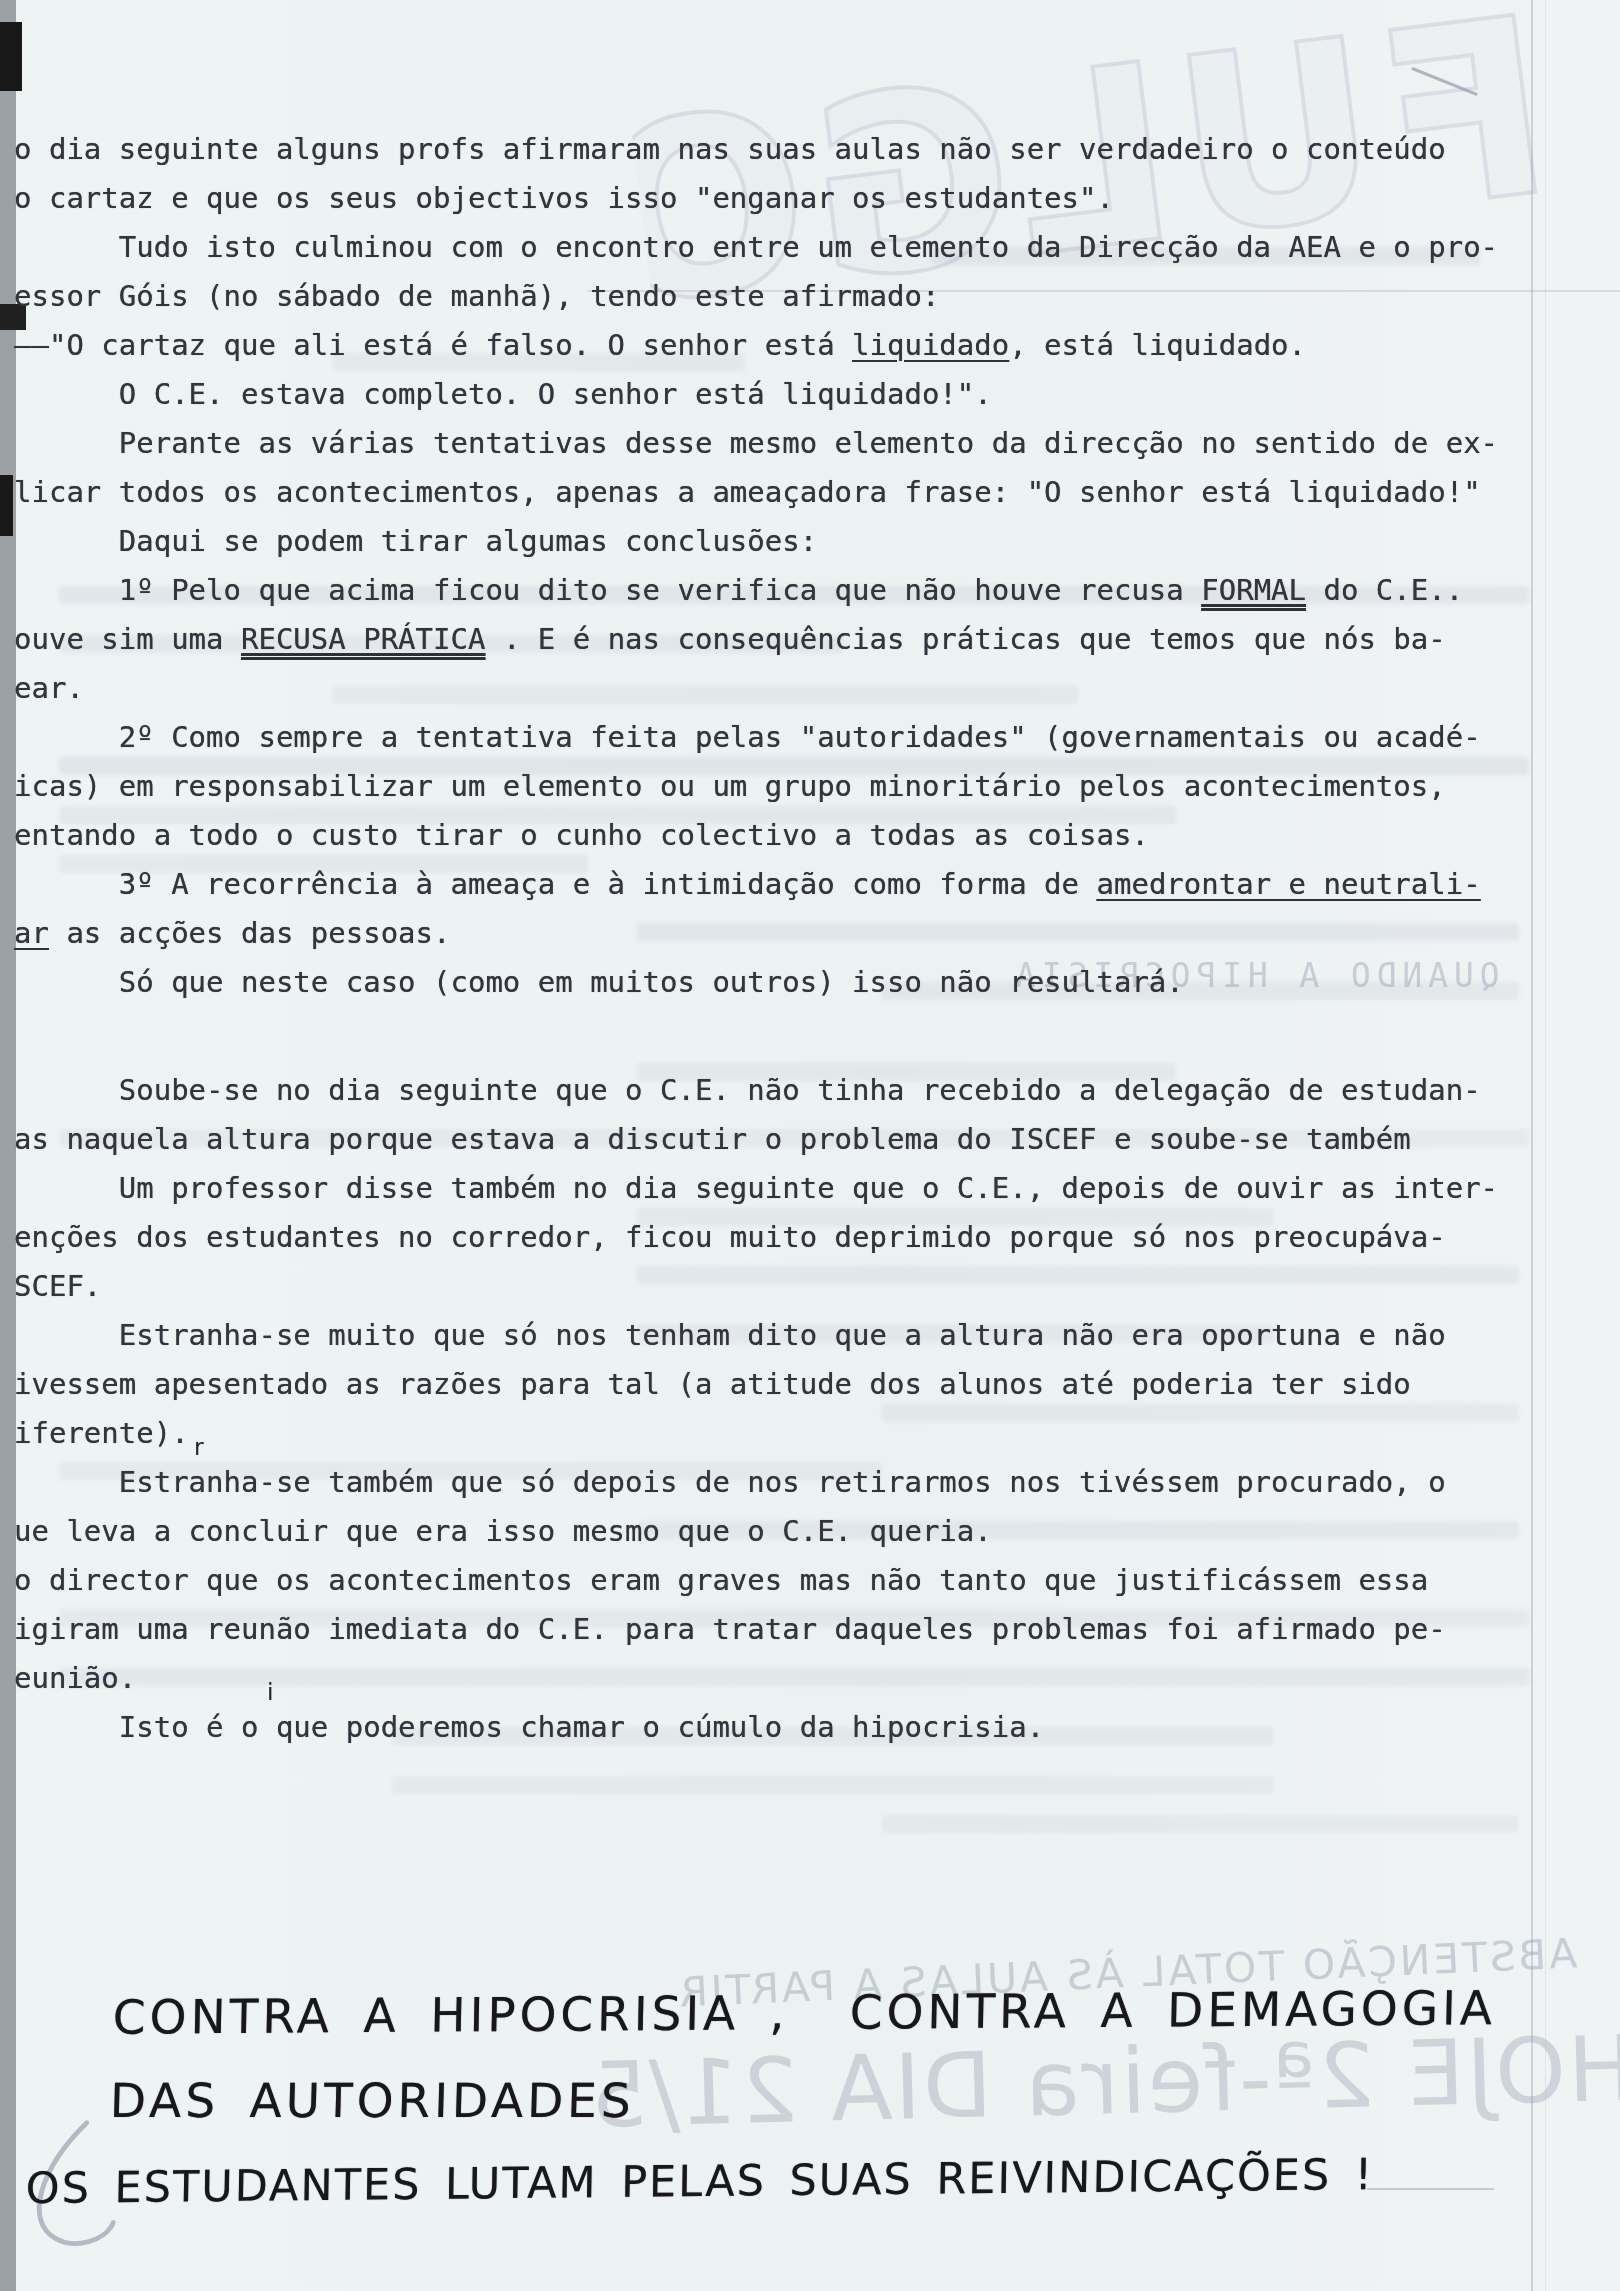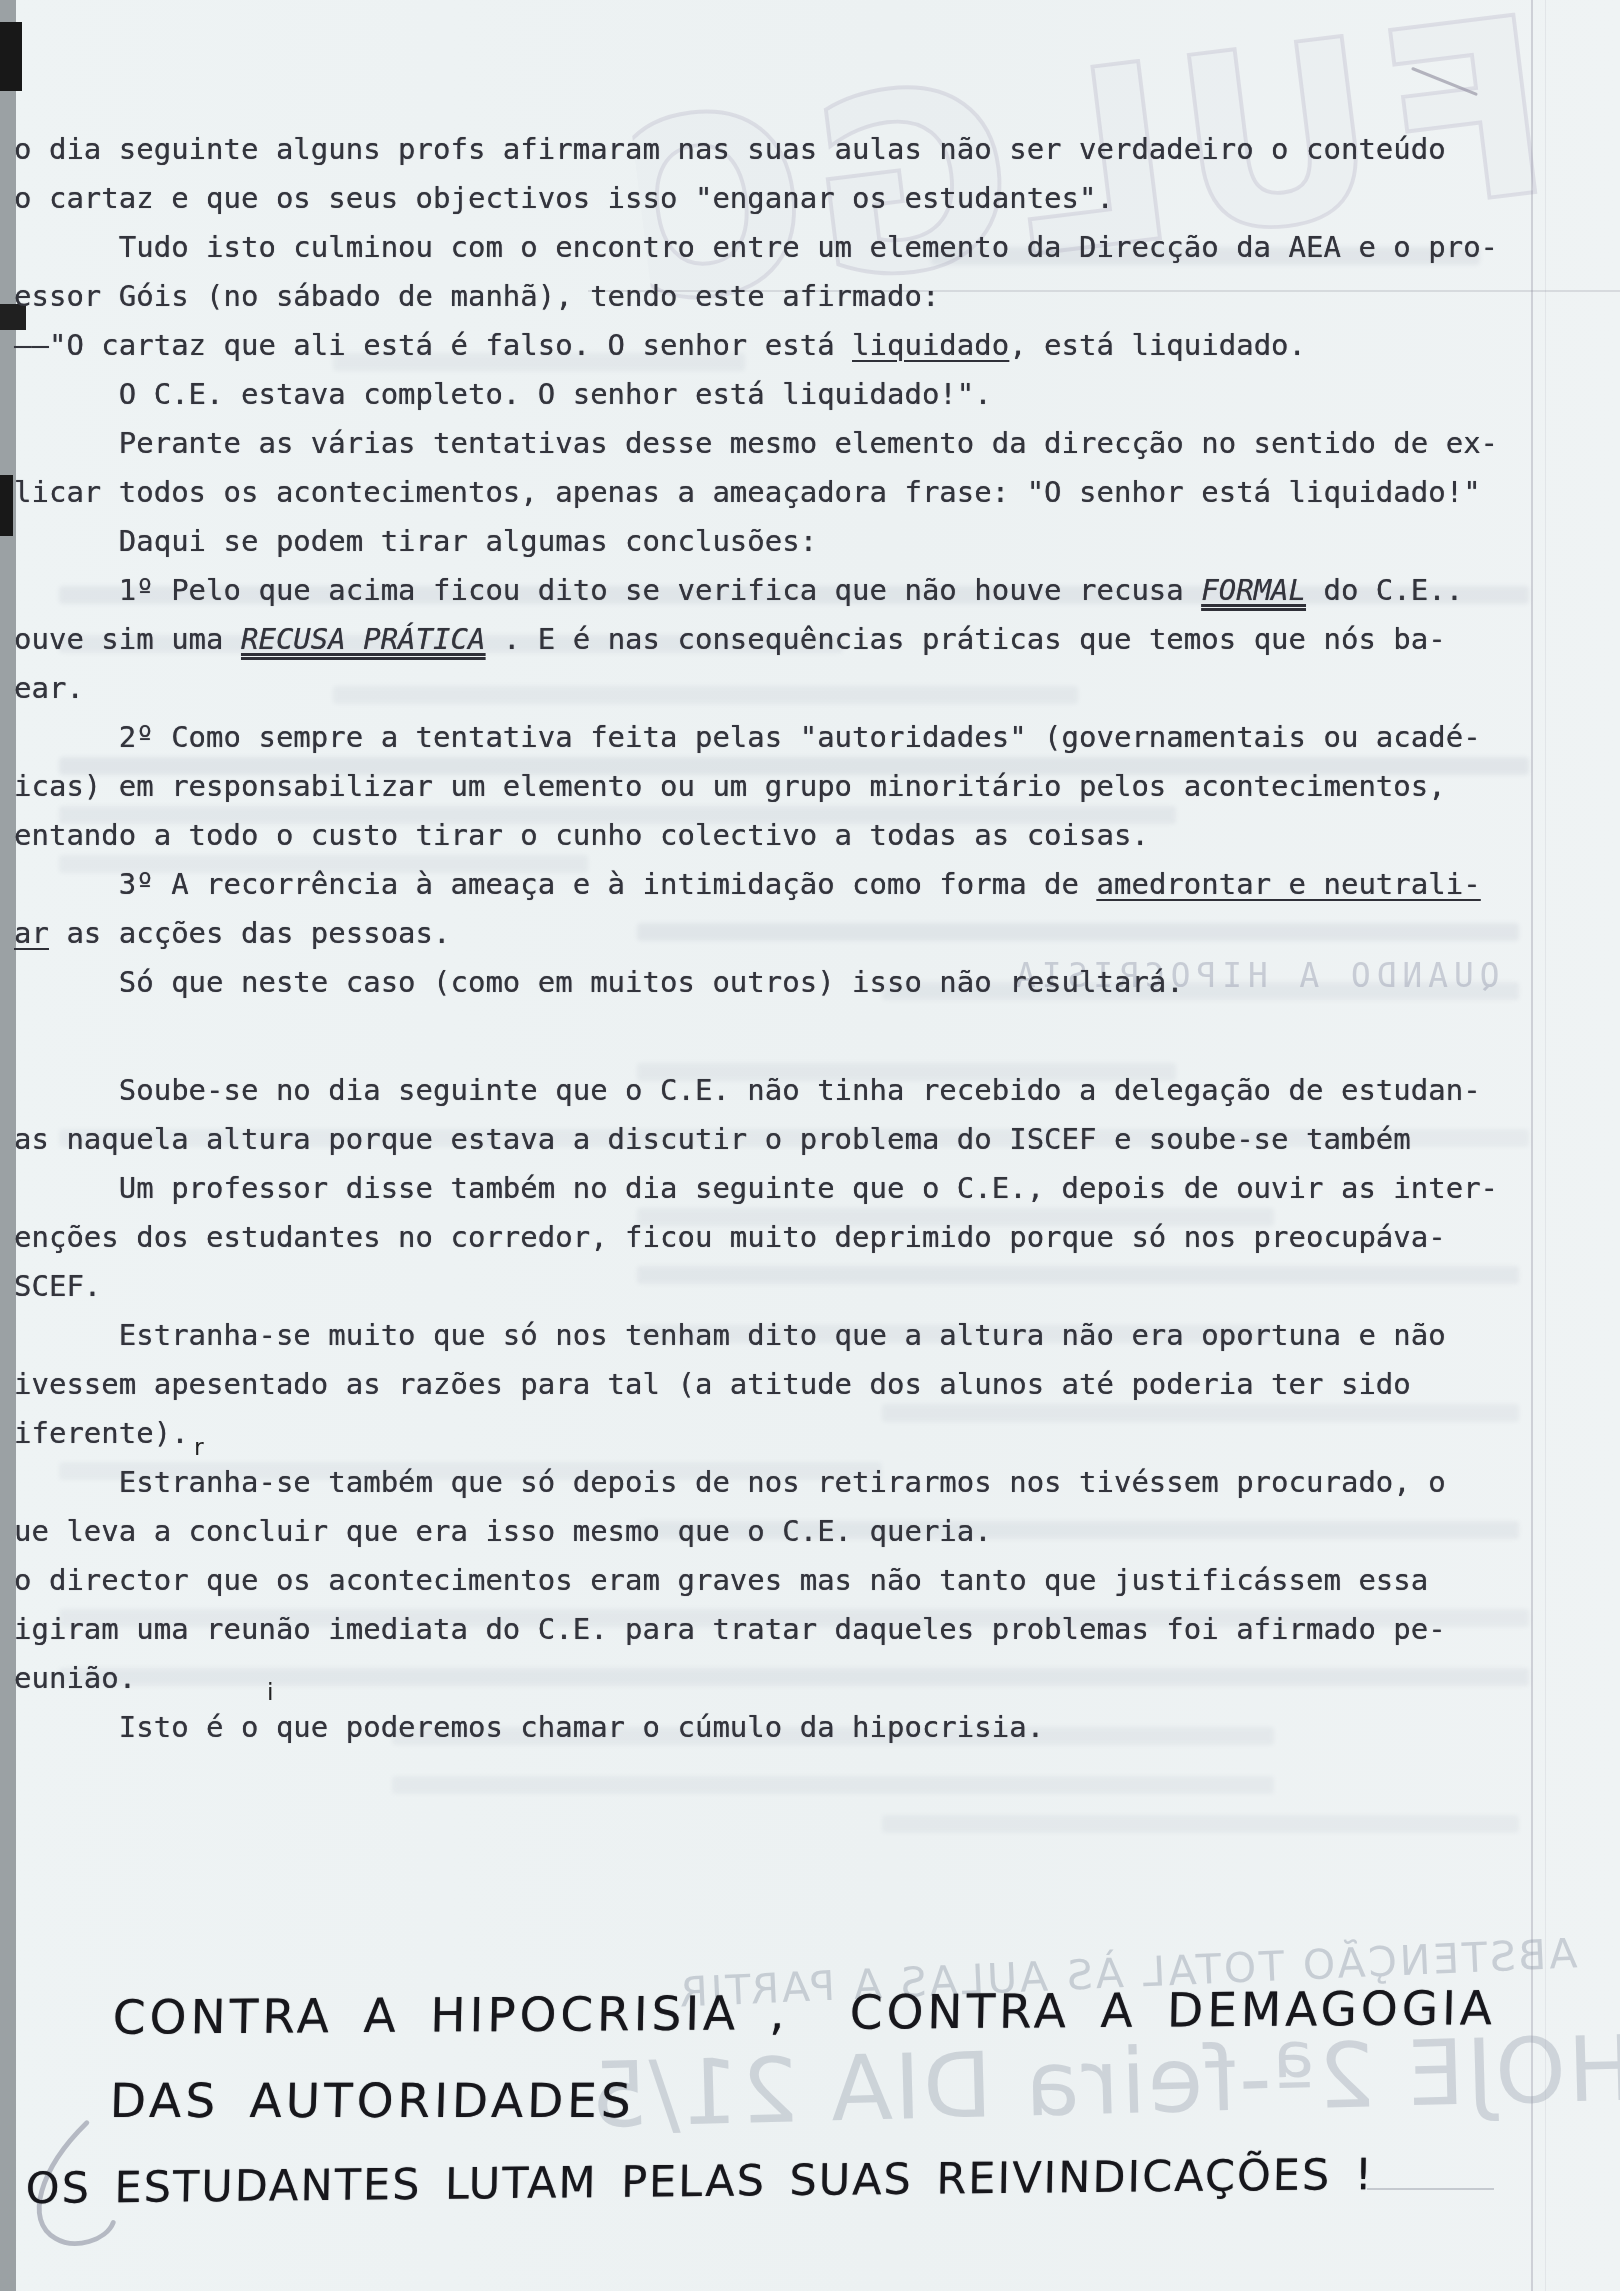--- a/index.html
+++ b/index.html
@@ -20,21 +20,21 @@
   .fold-v{position:absolute;left:1531px;top:0;width:2px;height:2292px;background:rgba(130,130,150,.30);}
   .fold-v2{position:absolute;left:1545px;top:0;width:1px;height:2292px;background:rgba(130,130,150,.12);}
   .crease-h{position:absolute;left:588px;top:290px;width:1032px;height:2px;background:rgba(130,130,145,.22);}
   .crease-d{position:absolute;left:1409px;top:80px;width:71px;height:2.9px;background:rgba(120,115,135,.5);transform:rotate(22deg);border-radius:2px;}
   .rule-b{position:absolute;left:1367px;top:2188px;width:127px;height:2px;background:rgba(120,125,140,.35);}
   
   #typed{position:absolute;left:14px;top:125px;z-index:3;color:#33343c;
     font-size:29px;line-height:49px;text-shadow:0 0 0.7px rgba(35,35,48,.75);}
   .tline{white-space:pre;height:49px;}
   .u{text-decoration:underline;text-decoration-thickness:2px;text-underline-offset:4.9px;text-decoration-color:#2f3038;}
-  .u2{text-decoration:underline;text-decoration-style:double;text-decoration-thickness:2.9px;text-underline-offset:3.9px;text-decoration-color:#2f3038;font-style:italic;}
+  .u2{text-decoration:underline;text-decoration-style:double;text-decoration-thickness:2.9px;text-underline-offset:3.9px;text-decoration-color:#2f3038;}
   
   .correction{position:absolute;z-index:4;font-family:"DejaVu Sans",sans-serif;font-size:23.5px;color:#222;}
   
   .hw{position:absolute;z-index:3;font-family:"DejaVu Sans","Liberation Sans",sans-serif;color:#17171c;white-space:pre;transform:skewX(-1.5deg);text-shadow:0 0 1px rgba(20,20,25,.6);}
   #hw1{left:113px;top:1985px;font-size:47px;letter-spacing:3.9px;word-spacing:11.8px;transform:skewX(-1.5deg) rotate(-.4deg);}
   #hw2{left:110px;top:2073px;font-size:47px;letter-spacing:3.9px;word-spacing:11.8px;}
   #hw3{left:25.5px;top:2156px;font-size:43px;letter-spacing:2px;word-spacing:7.8px;transform:skewX(-1.5deg) rotate(-.6deg);}
   
   #ghost-masthead{position:absolute;z-index:1;left:647px;top:17.6px;width:912px;height:421px;
     font-family:"DejaVu Sans",sans-serif;font-weight:700;font-size:245px;letter-spacing:5.9px;

